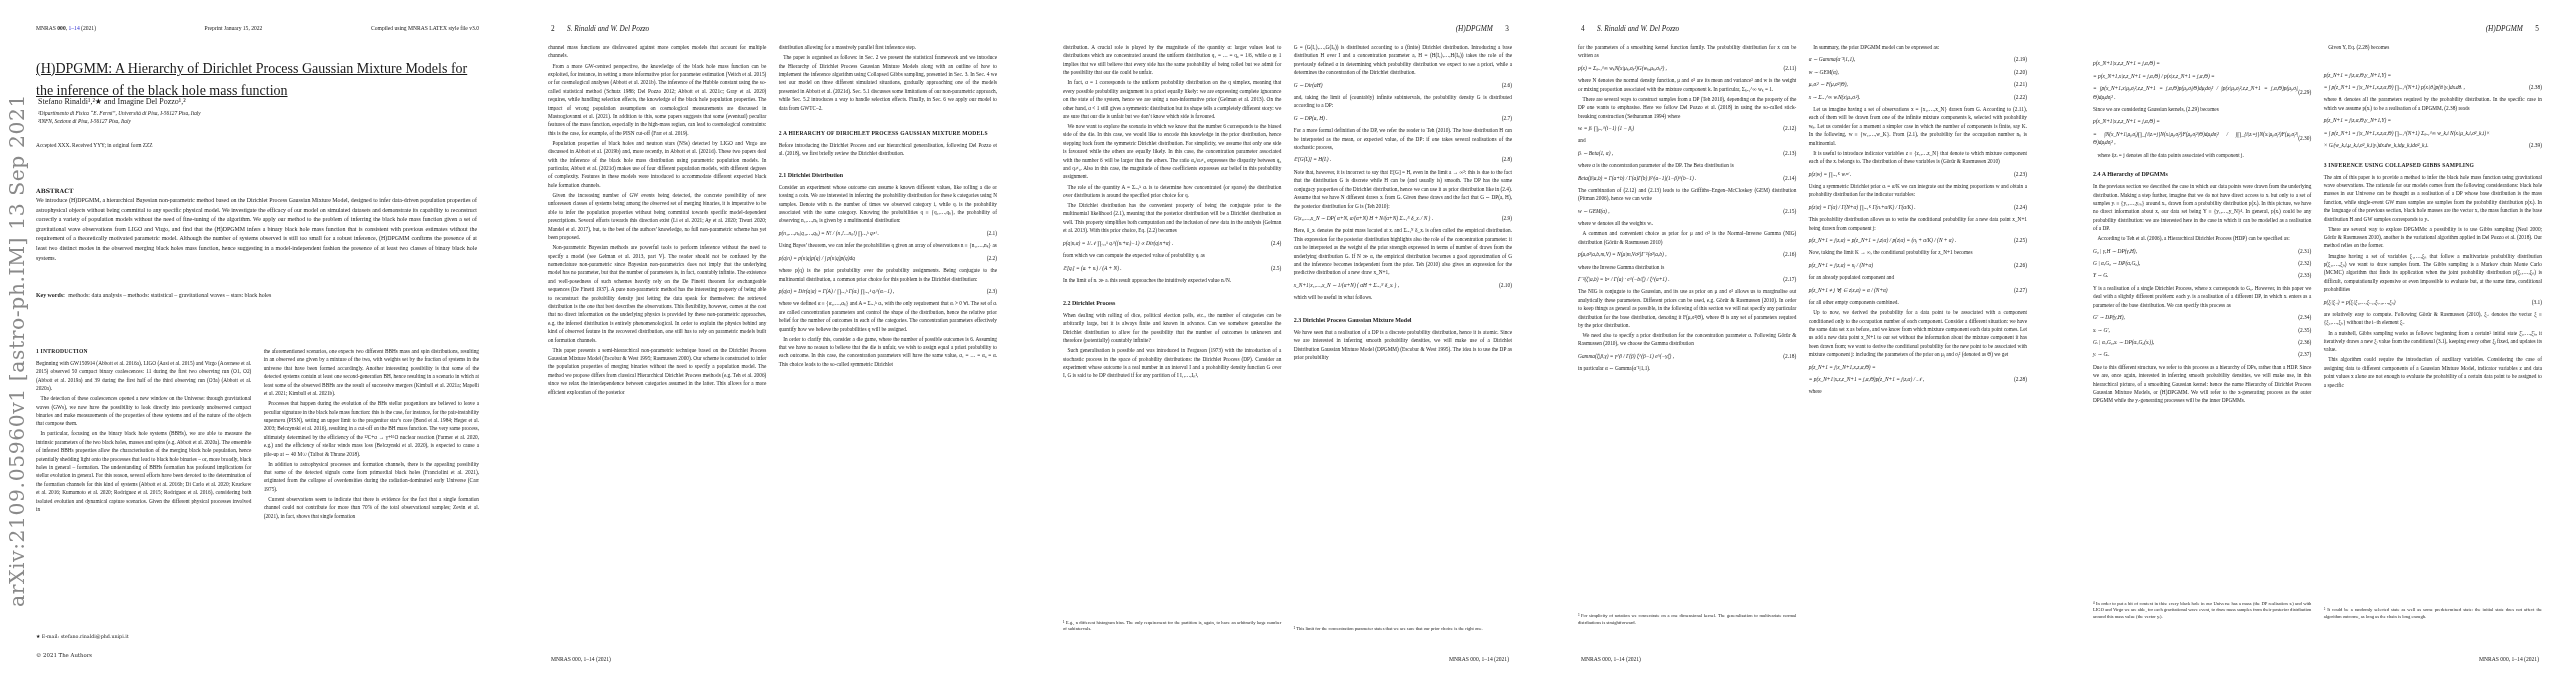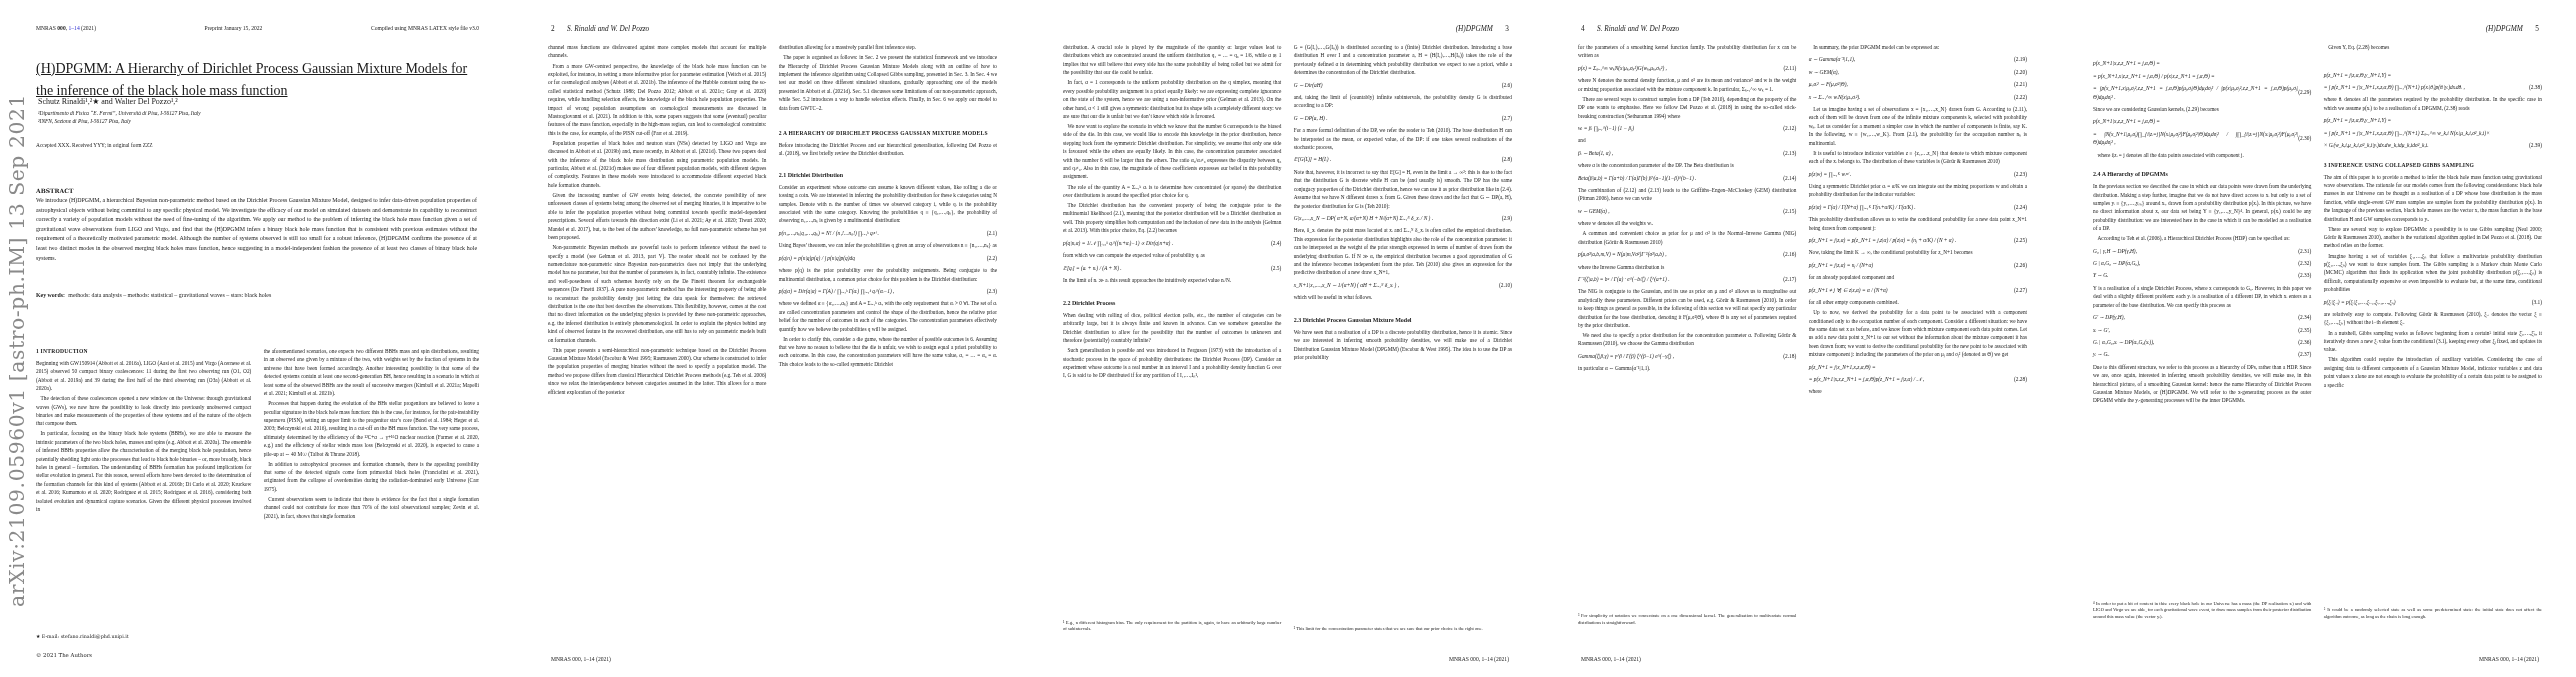--- a/index.html
+++ b/index.html
@@ -42,21 +42,21 @@
 
 <div class="strip">
 
   <div class="page">
     <div class="runhead">
       <span><span>MNRAS</span> <b>000</b>, <span class="cite">1–14</span> <span>(2021)</span></span>
       <span>Preprint January 15, 2022</span>
       <span>Compiled using MNRAS LATEX style file v3.0</span>
     </div>
     <div class="p1-title">(H)DPGMM: A Hierarchy of Dirichlet Process Gaussian Mixture Models for the inference of the black hole mass function</div>
-    <div class="p1-authors">Schutz Rinaldi¹,²★ and Walter Del Pozzo¹,²</div>
+    <div class="p1-authors">Stefano Rinaldi¹,²★ and Imagine Del Pozzo¹,²</div>
     <div class="p1-aff" style="top:110px">¹Dipartimento di Fisica “E. Fermi”, Università di Pisa, I-56127 Pisa, Italy</div>
     <div class="p1-aff" style="top:118px">²INFN, Sezione di Pisa, I-56127 Pisa, Italy</div>
     <div class="p1-accepted">Accepted XXX. Received YYY; in original form ZZZ</div>
     <div class="arxiv">arXiv:2109.05960v1  [astro-ph.IM]  13 Sep 2021</div>
     <div class="p1-abs-h" style="top:187px">ABSTRACT</div>
     <div class="p1-abs" style="top:196px">We introduce (H)DPGMM, a hierarchical Bayesian non-parametric method based on the Dirichlet Process Gaussian Mixture Model, designed to infer data-driven population properties of astrophysical objects without being committal to any specific physical model. We investigate the efficacy of our model on simulated datasets and demonstrate its capability to reconstruct correctly a variety of population models without the need of fine-tuning of the algorithm. We apply our method to the problem of inferring the black hole mass function given a set of gravitational wave observations from LIGO and Virgo, and find that the (H)DPGMM infers a binary black hole mass function that is consistent with previous estimates without the requirement of a theoretically motivated parametric model. Although the number of systems observed is still too small for a robust inference, (H)DPGMM confirms the presence of at least two distinct modes in the observed merging black holes mass function, hence suggesting in a model-independent fashion the presence of at least two classes of binary black hole systems.</div>
     <div class="p1-kw"><b>Key words:</b><span>methods: data analysis – methods: statistical – gravitational waves – stars: black holes</span></div>
     <div class="p1-cols">
       <div class="col">
         <h2 class="sec" style="margin-top:0">1 INTRODUCTION</h2>

